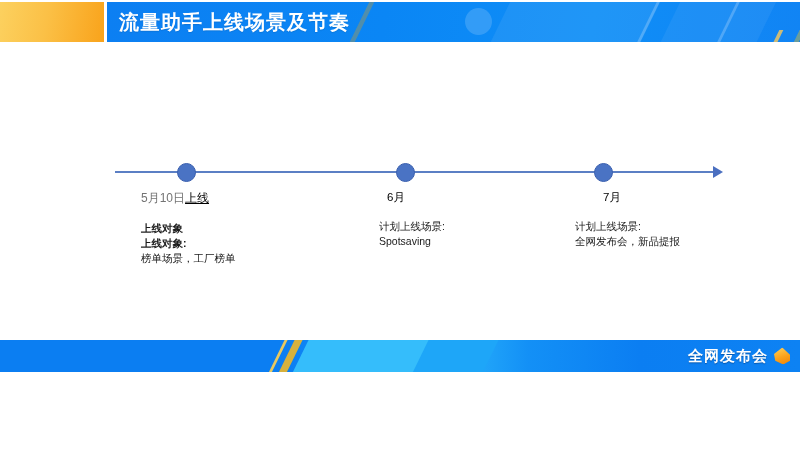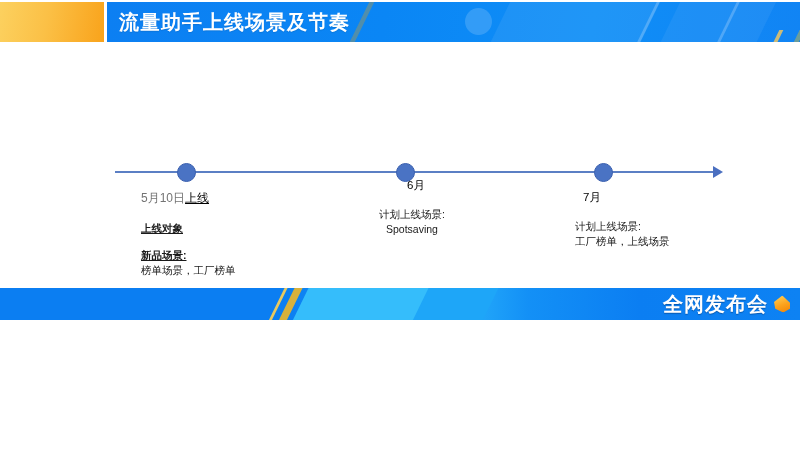--- a/index.html
+++ b/index.html
@@ -4,21 +4,21 @@
 <title>Slide</title>
 <style>
   * { margin:0; padding:0; box-sizing:border-box; }
   html,body{
     width:800px; height:450px; overflow:hidden;
     background:#ffffff;
     font-family:"Liberation Sans","DejaVu Sans",sans-serif;
   }
   .slide{
     position:relative;
-    width:800px; height:320px;
+    width:800px; height:372px;
     background:#ffffff;
     overflow:hidden;
   }
 
   
   .header{
     position:absolute;
     left:0; top:0;
     width:800px; height:44px;
   }
@@ -119,33 +119,31 @@
   .ms-date .red{ color:#737373; }
   .ms-date .ul{ text-decoration:underline; }
   .ms-body{
     font-size:10.5px;
     color:#1a1a1a;
     line-height:15px;
     white-space:nowrap;
   }
   .ms-body .bold-ul{
     font-weight:bold;
-    text-decoration:underline;
-    margin-top:12px;
   }
 
   
   .ms1{ left:141px; top:190px; }
   .ms1 .ms-date{ font-size:12px; }
   
-  .ms2{ left:379px; top:178px;text-align:center; }
+  .ms2{ left:379px; top:190px; }
   .ms2 .ms-date{ margin-left:8px; }
   
   .ms3{ left:575px; top:190px; }
-  .ms3 .ms-date{ margin-left:8px; }
+  .ms3 .ms-date{ margin-left:28px; }
 
   
   .footer{
     position:absolute;
     left:0; bottom:0;
     width:800px; height:32px;
     background:linear-gradient(90deg,#0b7ef2 0%,#0b7ef2 36%,#1b9cf9 48%,#2bb4fb 56%,#1390f6 66%,#0b7ef2 80%,#0d82f3 100%);
     overflow:hidden;
   }
   .fdeco{ position:absolute; pointer-events:none; }
@@ -172,21 +170,21 @@
   .footer-brand{
     position:absolute;
     right:10px; top:50%;
     transform:translateY(-50%);
     display:flex;
     align-items:center;
     gap:6px;
   }
   .brand-text{
     color:#ffffff;
-    font-size:20px;
+    font-size:15px;
     font-weight:bold;
     letter-spacing:1px;
     text-shadow:0 1px 1px rgba(0,40,90,0.45);
     white-space:nowrap;
   }
   .brand-mark{
     width:16px; height:17px;
     position:relative;
   }
   .brand-mark .flame{
@@ -225,38 +223,38 @@
     <div class="milestone-dot" style="left:177px;"></div>
     <div class="milestone-dot" style="left:396px;"></div>
     <div class="milestone-dot" style="left:594px;"></div>
 
     <div class="milestone ms1">
       <div class="ms-date">
         <span class="red">5月10日</span><span class="ul">上线</span>
       </div>
       <div class="ms-body">
         <div class="bold-ul">上线对象</div>
-        <div class="bold-ul">新品场景:</div>
+        <div class="bold-ul">上线对象:</div>
         <div>榜单场景，工厂榜单</div>
       </div>
     </div>
 
     <div class="milestone ms2">
       <div class="ms-date">6月</div>
       <div class="ms-body">
         <div>计划上线场景:</div>
         <div>Spotsaving</div>
       </div>
     </div>
 
     <div class="milestone ms3">
       <div class="ms-date">7月</div>
       <div class="ms-body">
         <div>计划上线场景:</div>
-        <div>工厂榜单，上线场景</div>
+        <div>全网发布会，新品提报</div>
       </div>
     </div>
 
   </div>
 
   <div class="footer">
     <span class="fdeco fdeco-gold2"></span>
     <span class="fdeco fdeco-gold"></span>
     <span class="fdeco fdeco-cyan"></span>
     <span class="fdeco fdeco-cyan2"></span>

